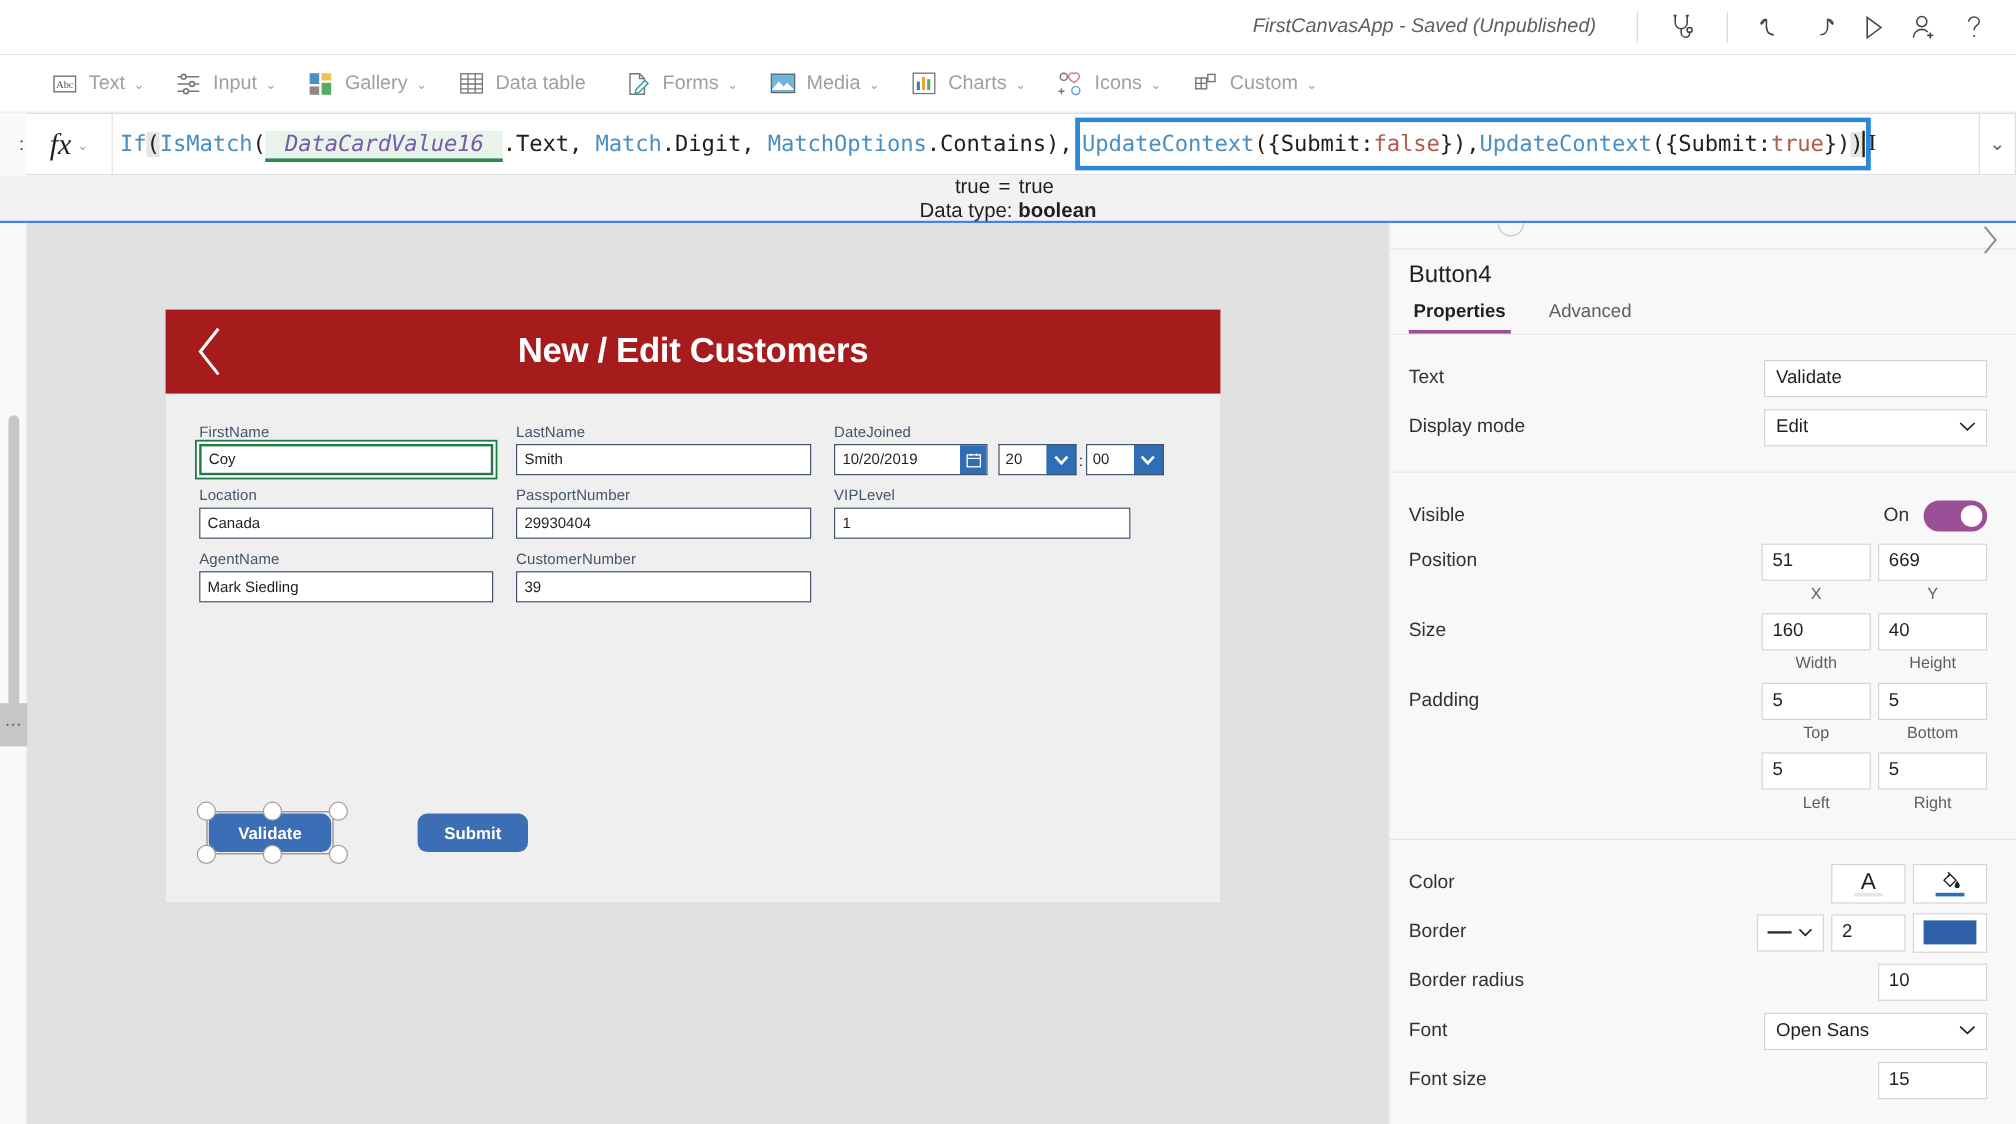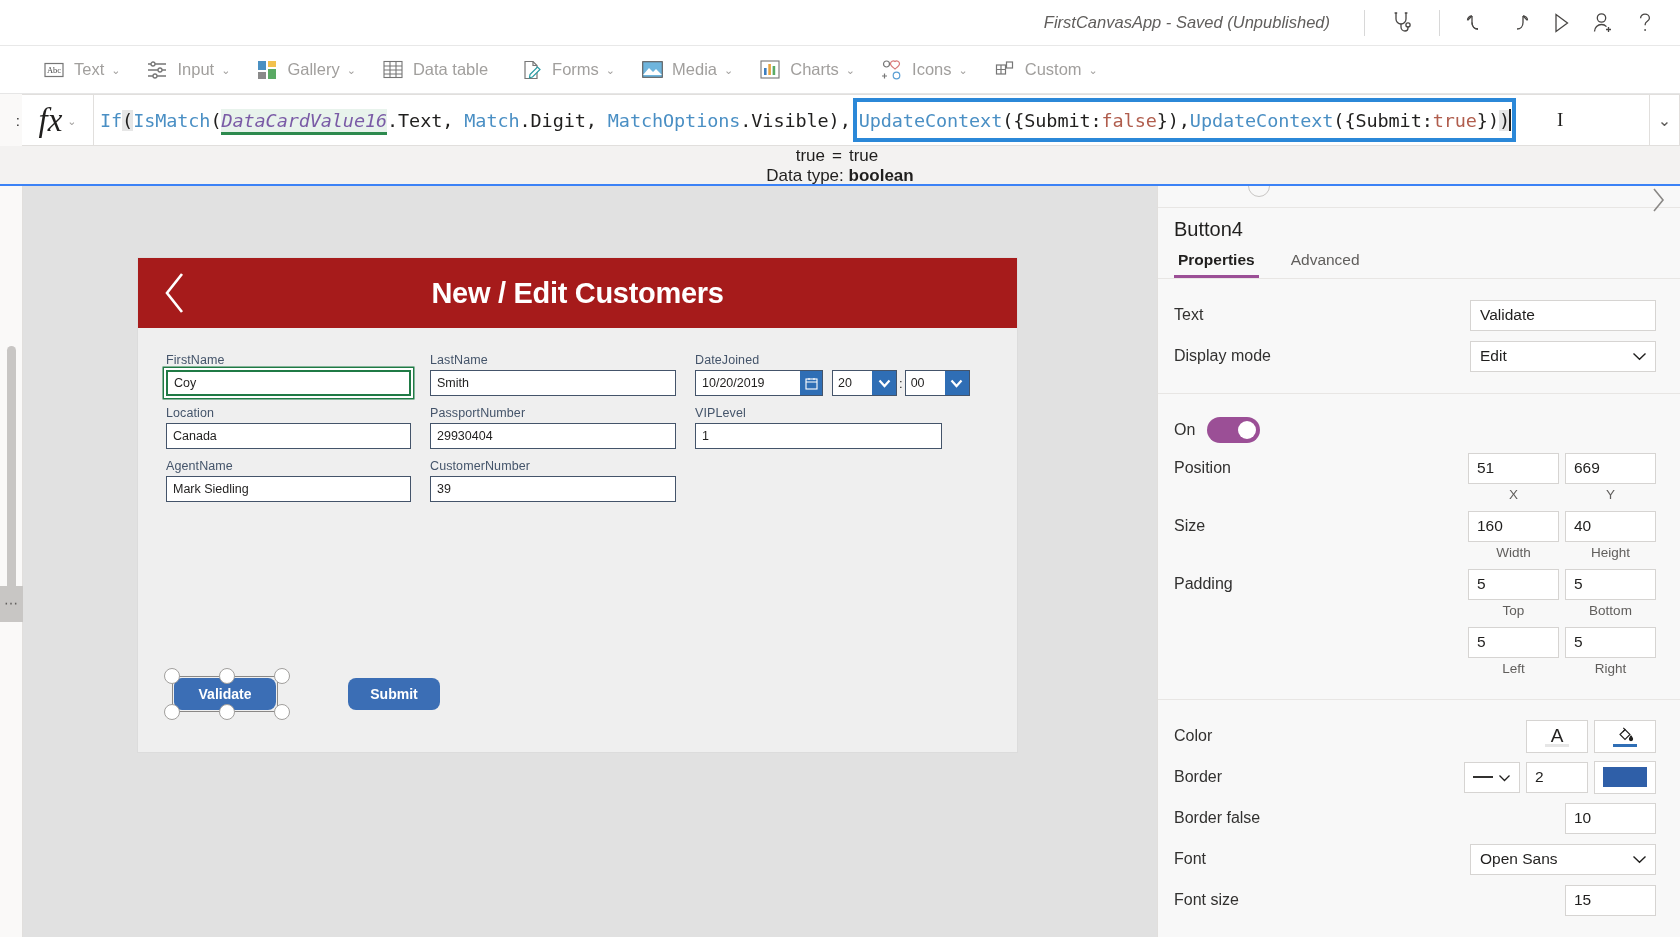--- a/index.html
+++ b/index.html
@@ -98,21 +98,21 @@
     background: #ffffff;
     border: 1px solid #e1dfdd;
     border-left: none;
     display: flex; align-items: center; justify-content: center;
     gap: 5px;
     cursor: pointer;
   }
   .fx-italic {
     font-family: "Liberation Serif", serif;
     font-style: italic;
-    font-size: 33px;
+    font-size: 25px;
     color: #201f1e;
     line-height: 1;
   }
   .fx-input-wrap {
     flex: 1;
     background: #ffffff;
     border: 1px solid #e1dfdd;
     border-left: none;
     display: flex; align-items: center;
     padding-left: 6px;
@@ -128,21 +128,21 @@
   }
   .tk-fn   { color: #4a8fc4; }
   .tk-pun  { color: #201f1e; }
   .tk-enum { color: #4a8fc4; }
   .tk-bool { color: #b05d4d; }
   .tk-ctrl {
     color: #7a5ba6;
     font-style: italic;
     background: #e8f3ec;
     border-bottom: 3px solid #2d8a4e;
-    padding: 1px 0;
+    padding: 1px 16px;
   }
   .tk-paren-hl { background: #e6e6e6; }
   .fx-selection {
     border: 4px solid #2b88d8;
     background: #2b88d8;
     display: inline-flex; align-items: center;
     height: 44px;
     margin-left: 2px;
     position: relative;
     top: 0;
@@ -682,21 +682,21 @@
   </div>
 
   <div class="fxbar">
     <div class="fx-prop">:</div>
     <div class="fx-btn">
       <span class="fx-italic">fx</span>
       <span class="rb-caret">⌄</span>
     </div>
     <div class="fx-input-wrap">
       <span class="formula">
-        <span id="fx-prefix"><span class="tk-fn">If</span><span class="tk-pun tk-paren-hl">(</span><span class="tk-fn">IsMatch</span><span class="tk-pun">(</span><span class="tk-ctrl">DataCardValue16</span><span class="tk-pun">.Text, </span><span class="tk-enum">Match</span><span class="tk-pun">.Digit, </span><span class="tk-enum">MatchOptions</span><span class="tk-pun">.Visible),</span></span>
+        <span id="fx-prefix"><span class="tk-fn">If</span><span class="tk-pun tk-paren-hl">(</span><span class="tk-fn">IsMatch</span><span class="tk-pun">(</span><span class="tk-ctrl">DataCardValue16</span><span class="tk-pun">.Text, </span><span class="tk-enum">Match</span><span class="tk-pun">.Digit, </span><span class="tk-enum">MatchOptions</span><span class="tk-pun">.Contains),</span></span>
         <span class="fx-selection">
           <span class="fx-selection-inner" id="fx-selected">
               <span class="tk-fn">UpdateContext</span>
               <span class="tk-pun">({Submit: </span>
               <span class="tk-bool">false</span>
               <span class="tk-pun">}), </span>
               <span class="tk-fn">UpdateContext</span>
               <span class="tk-pun">({Submit: </span>
               <span class="tk-bool">true</span>
               <span class="tk-pun">})</span>
@@ -859,20 +859,21 @@
                   <path d="M1.5 1.5 7.5 7.2 13.5 1.5"></path>
                 </svg>
             </span>
           </div>
         </div>
       </div>
     </div>
 
     <div class="rp-group">
       <div class="rp-row">
+        <span class="rp-label">Visible</span>
         <div class="rp-ctl">
           <span class="rp-on-text">On</span>
           <div class="toggle">
             <div class="toggle-knob"></div>
           </div>
         </div>
       </div>
 
       <div class="rp-row" style="min-height:34px">
         <span class="rp-label">Position</span>
@@ -959,21 +960,21 @@
           <span class="gap6"></span>
           <div class="border-num">2</div>
           <span class="gap6"></span>
           <div class="border-swatch-btn">
             <span class="border-swatch" style="background:#2f5fa8;"></span>
           </div>
         </div>
       </div>
 
       <div class="rp-row">
-        <span class="rp-label">Border false</span>
+        <span class="rp-label">Border radius</span>
         <div class="rp-ctl">
           <div class="rp-pairbox">10</div>
         </div>
       </div>
 
       <div class="rp-row">
         <span class="rp-label">Font</span>
         <div class="rp-ctl">
           <div class="rp-select">
             <span>Open Sans</span>

